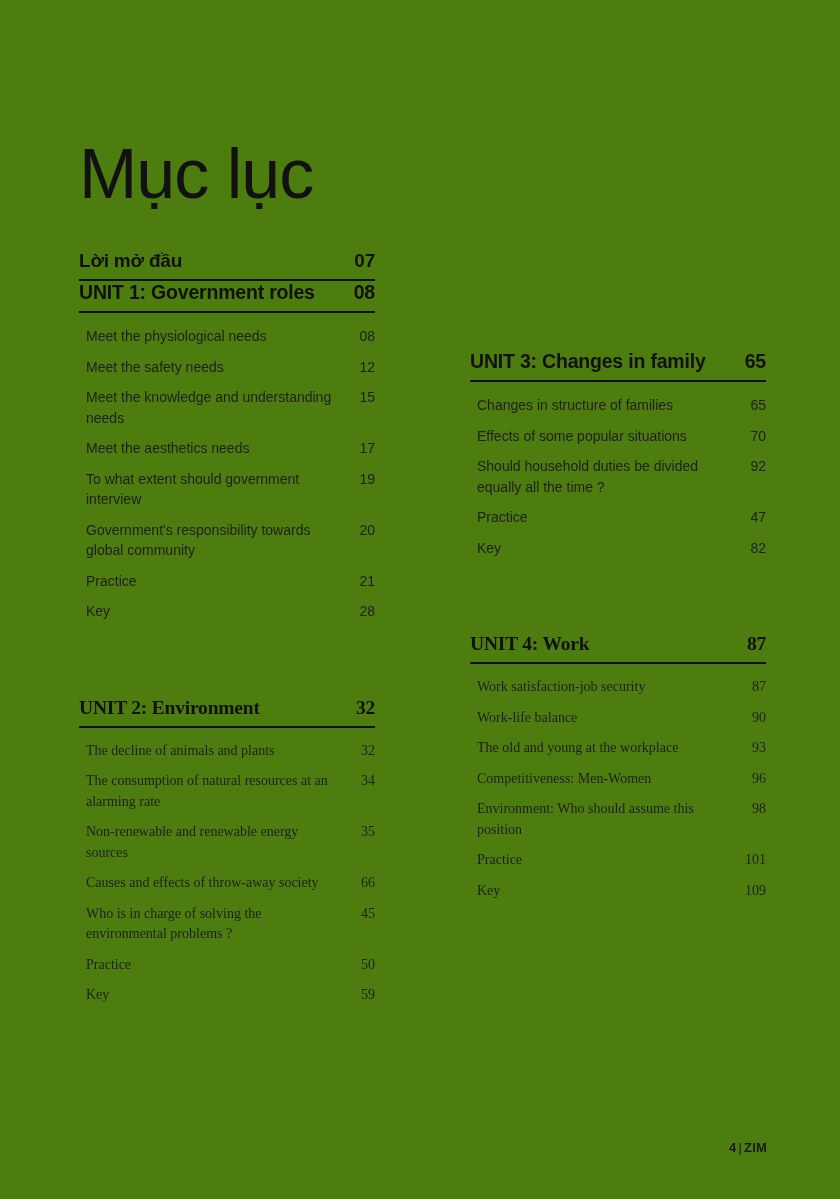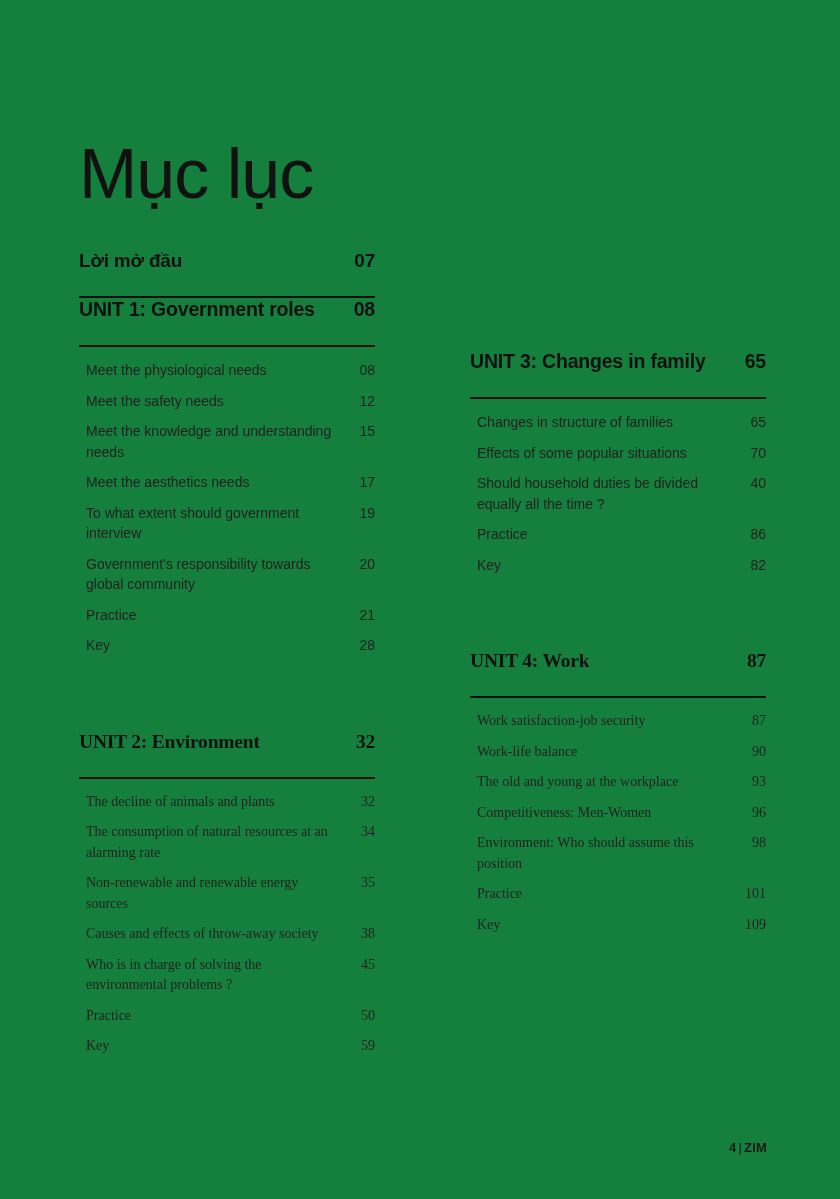--- a/index.html
+++ b/index.html
@@ -13,21 +13,21 @@
     height: 1199px;
     position: relative;
     font-family: "Liberation Sans", sans-serif;
     color: #1a1a1a;
     overflow: hidden;
   }
 
   .page {
     position: absolute;
     inset: 0;
-    background: #15803d;
+    background: #4d7c0f;
   }
 
   
   .page-title {
     position: absolute;
     left: 79px;
     top: 92px;
     font-size: 70px;
     font-weight: 400;
     letter-spacing: -1px;
@@ -50,21 +50,21 @@
   .section + .section { margin-top: 75px; font-family: Liberation Serif, serif; }
 
   .section-head {
     display: flex;
     align-items: baseline;
     justify-content: space-between;
     font-size: 19.5px;
     font-weight: 700;
     letter-spacing: -0.2px;
     color: #111111;
-    padding-bottom: 24px;
+    padding-bottom: 7px;
     border-bottom: 2.5px solid #111111;
   }
   .section-head .sh-title { white-space: nowrap; }
   .section-head .sh-page  { white-space: nowrap; padding-left: 12px; }
 
   .intro-head {
     font-size: 19px;
   }
 
   
@@ -178,21 +178,21 @@
             <div class="entry">
               <span class="entry-label">The consumption of natural resources at an alarming rate</span>
               <span class="entry-page">34</span>
             </div>
             <div class="entry">
               <span class="entry-label">Non-renewable and renewable energy sources</span>
               <span class="entry-page">35</span>
             </div>
             <div class="entry">
               <span class="entry-label">Causes and effects of throw-away society</span>
-              <span class="entry-page">38</span>
+              <span class="entry-page">66</span>
             </div>
             <div class="entry">
               <span class="entry-label">Who is in charge of solving the environmental problems ?</span>
               <span class="entry-page">45</span>
             </div>
             <div class="entry">
               <span class="entry-label">Practice</span>
               <span class="entry-page">50</span>
             </div>
             <div class="entry">
@@ -215,25 +215,25 @@
             <div class="entry">
               <span class="entry-label">Changes in structure of families</span>
               <span class="entry-page">65</span>
             </div>
             <div class="entry">
               <span class="entry-label">Effects of some popular situations</span>
               <span class="entry-page">70</span>
             </div>
             <div class="entry">
               <span class="entry-label">Should household duties be divided equally all the time ?</span>
-              <span class="entry-page">40</span>
-            </div>
-            <div class="entry">
-              <span class="entry-label">Practice</span>
-              <span class="entry-page">86</span>
+              <span class="entry-page">92</span>
+            </div>
+            <div class="entry">
+              <span class="entry-label">Practice</span>
+              <span class="entry-page">47</span>
             </div>
             <div class="entry">
               <span class="entry-label">Key</span>
               <span class="entry-page">82</span>
             </div>
           </div>
         </div>
         <div class="section">
           <div class="section-head">
             <span class="sh-title">UNIT 4: Work</span>

